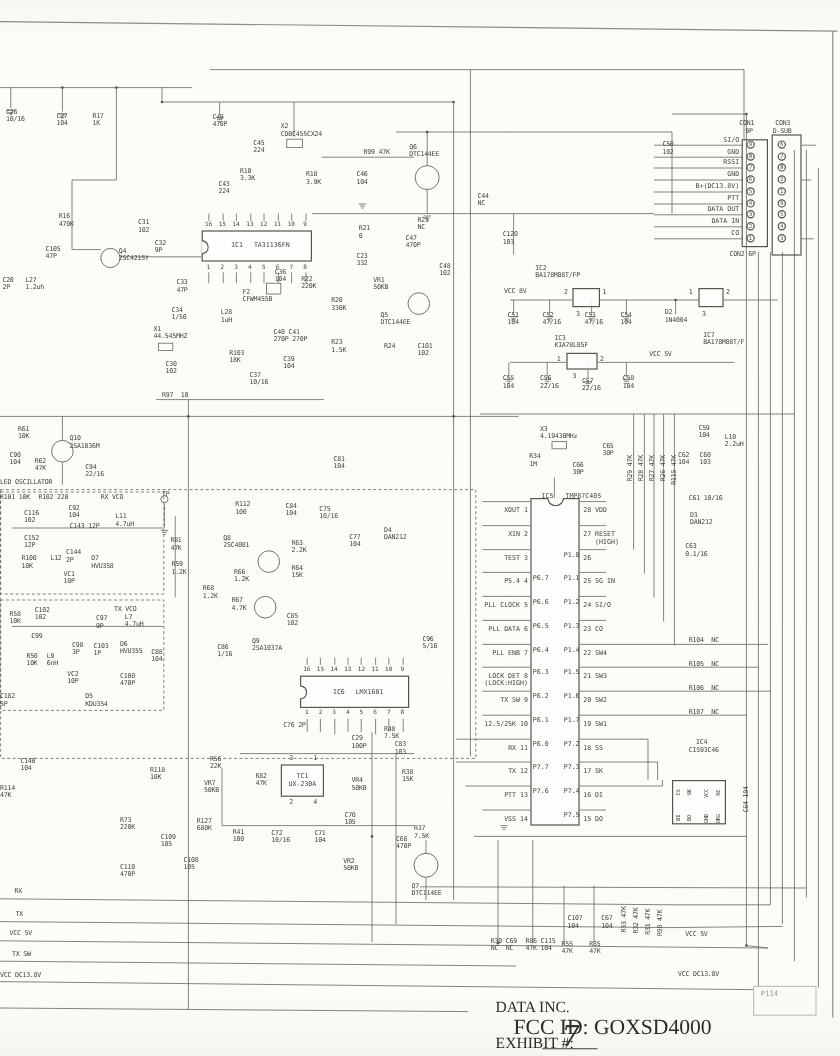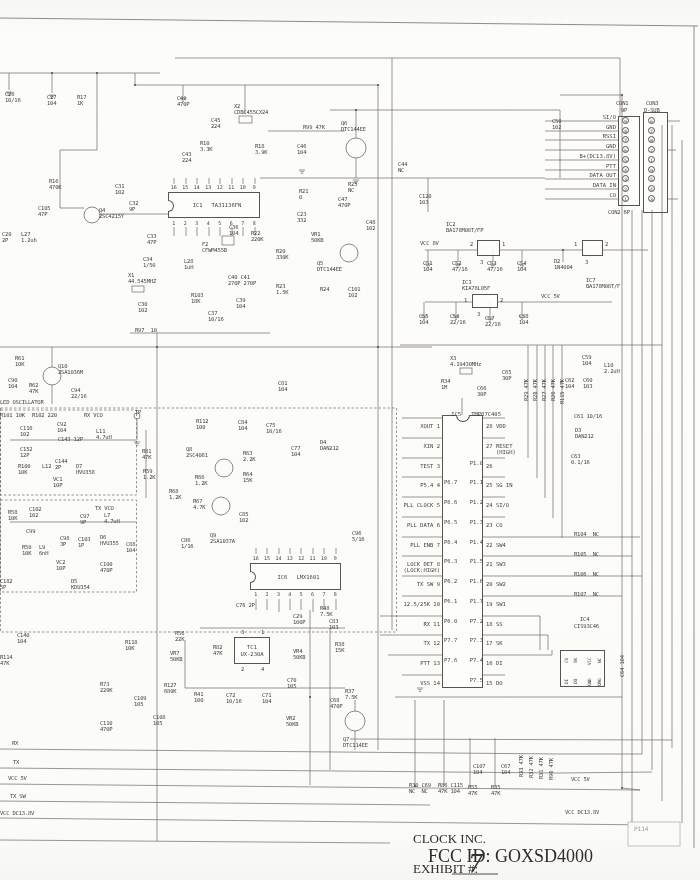--- a/index.html
+++ b/index.html
@@ -1091,19 +1091,19 @@
 
       <div class="lbl" style=";left:518px;top:777px;transform:rotate(-90deg);transform-origin:0 0">R33 47K</div>
 
       <div class="lbl" style=";left:528px;top:778px;transform:rotate(-90deg);transform-origin:0 0">R32 47K</div>
 
       <div class="lbl" style=";left:538px;top:779px;transform:rotate(-90deg);transform-origin:0 0">R31 47K</div>
 
       <div class="lbl" style=";left:548px;top:780px;transform:rotate(-90deg);transform-origin:0 0">R90 47K</div>
     </div>
 
-  <div class="tb" style="left:413px;top:831px;font-size:13px">CLOCK INC.</div>
+  <div class="tb" style="left:413px;top:831px;font-size:13px">DATA INC.</div>
   <div class="tb" style="left:428px;top:846px;font-size:18px">FCC ID: GOXSD4000</div>
   <div class="tb" style="left:413px;top:861px;font-size:13px">EXHIBIT #:</div>
   <div class="tb exhibit7" style="left:468px;top:850px">7</div>
   <div class="pageref" style="left:634px;top:825px">P114</div>
 
 </div>
 
 </body></html>

